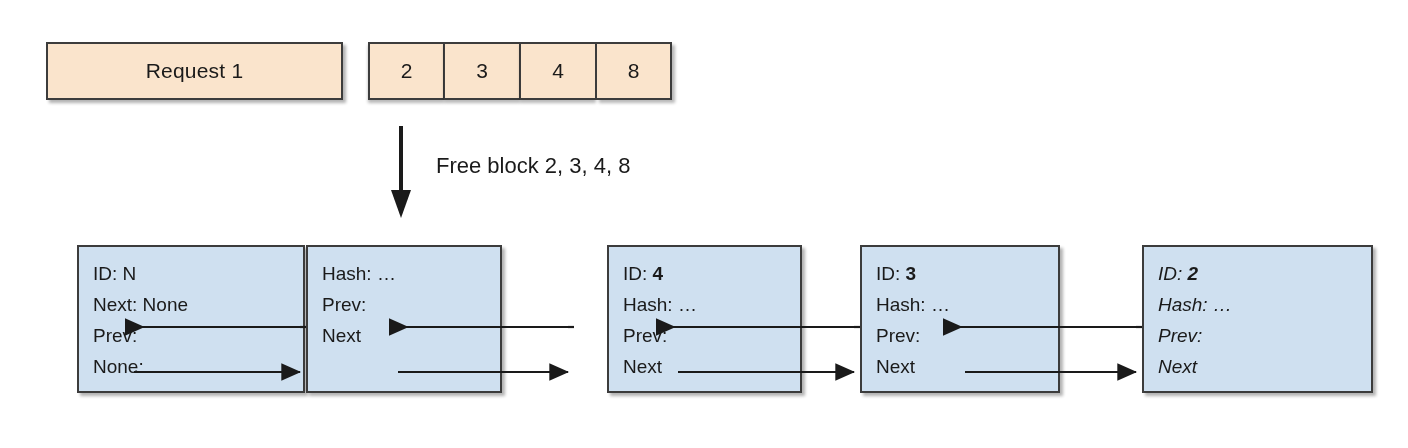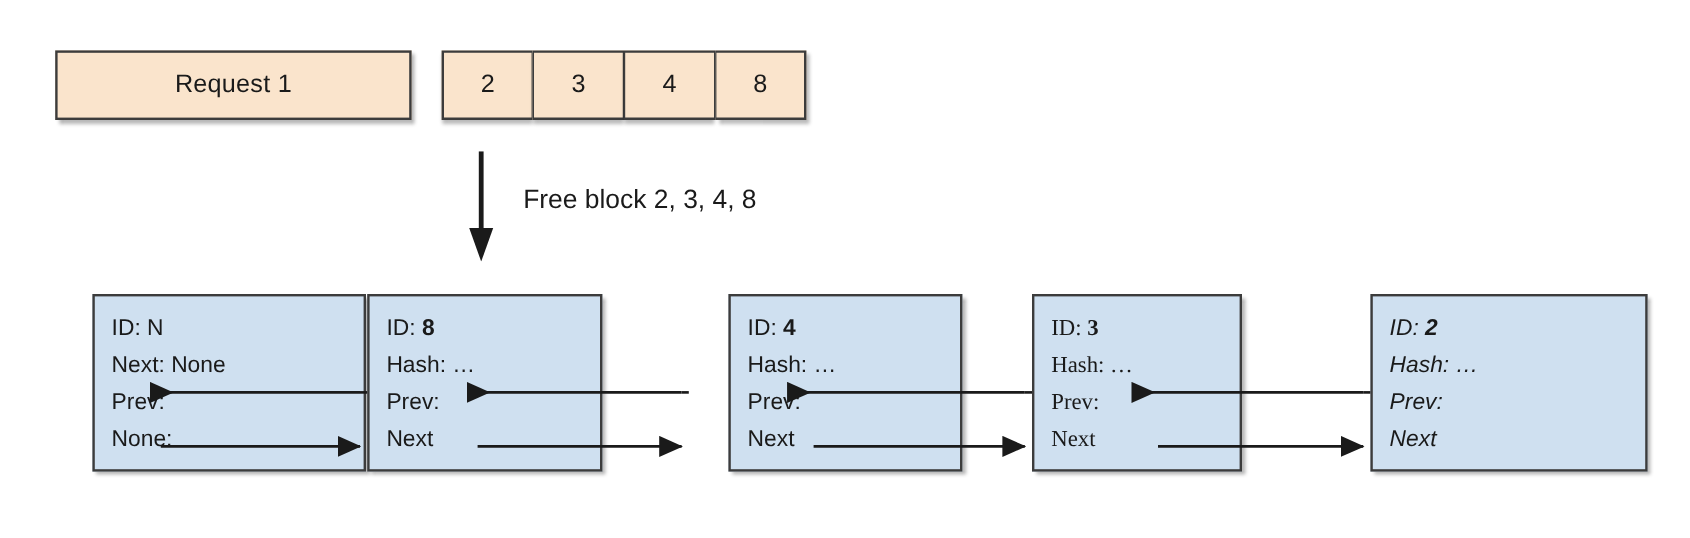--- a/index.html
+++ b/index.html
@@ -141,34 +141,33 @@
   <div class="flow-caption">Free block 2, 3, 4, 8</div>
 
   <div class="box box-blue node" style="left:46px;  width:228px;margin-left:31px;">
     <div class="node-line">ID: N</div>
     <div class="node-line">Next: None</div>
     <div class="node-line">Prev:</div>
     <div class="node-line">None:</div>
   </div>
 
   <div class="box box-blue node" style="left:306px; width:196px;">
-    <div class="node-line"><span>ID: </span><b>8</b></div>
     <div class="node-line">Hash: …</div>
     <div class="node-line">Prev:</div>
     <div class="node-line">Next</div>
   </div>
 
   <div class="box box-blue node" style="left:574px; width:195px;margin-left:33px;">
     <div class="node-line"><span>ID: </span><b>4</b></div>
     <div class="node-line">Hash: …</div>
     <div class="node-line">Prev:</div>
     <div class="node-line">Next</div>
   </div>
 
-  <div class="box box-blue node" style="left:860px; width:175px;font-family:Liberation Serif, serif;">
+  <div class="box box-blue node" style="left:860px; width:200px;">
     <div class="node-line"><span>ID: </span><b>3</b></div>
     <div class="node-line">Hash: …</div>
     <div class="node-line">Prev:</div>
     <div class="node-line">Next</div>
   </div>
 
   <div class="box box-blue node" style="left:1142px; width:231px;font-style:italic;">
     <div class="node-line"><span>ID: </span><b>2</b></div>
     <div class="node-line">Hash: …</div>
     <div class="node-line">Prev:</div>

